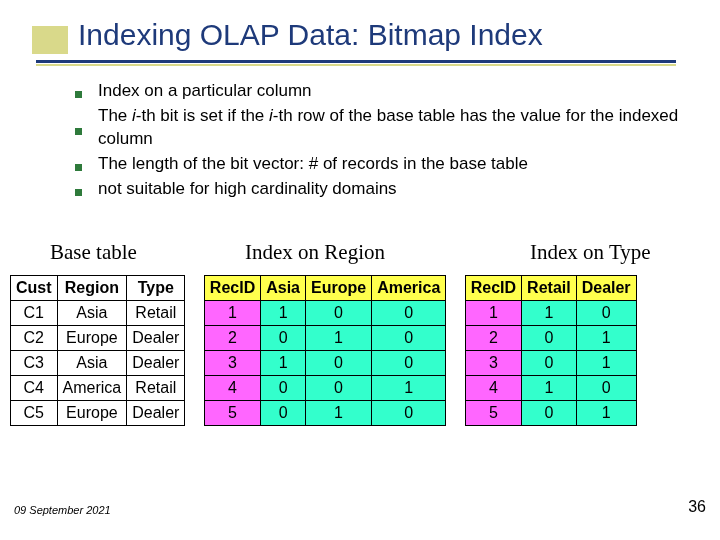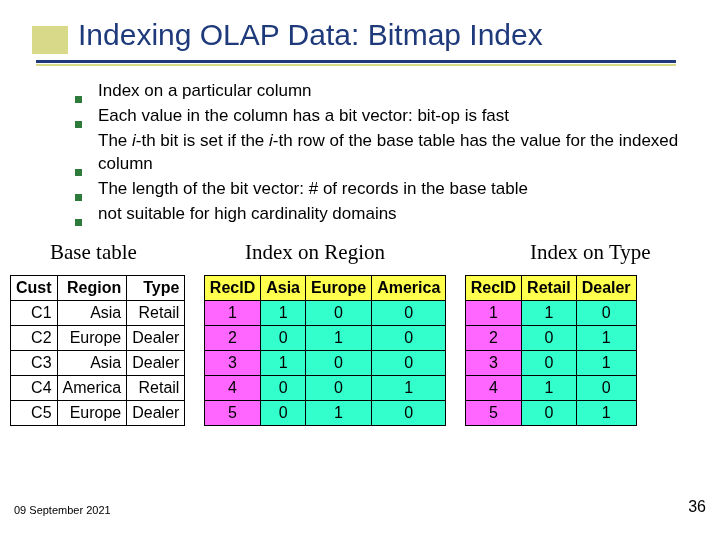--- a/index.html
+++ b/index.html
@@ -42,21 +42,21 @@
     position:absolute; top:4px; left:0;
     width:640px; height:2px; background:#d9d98a;
   }
   .bullets {
     position: absolute;
     top: 80px; left: 75px;
     right: 40px;
     font-size: 17px;
     line-height: 1.35;
   }
-  .bullets .row { display: flex; align-items: flex-end; margin-bottom: 2px; }
+  .bullets .row { display: flex; align-items: center; margin-bottom: 2px; }
   .bullets .sq {
     width: 7px; height: 7px;
     background: #2e7a3b;
     margin-top: 7px;
     margin-right: 16px;
     flex-shrink: 0;
   }
   .bullets .txt { flex: 1; }
   .bullets i { font-style: italic; }
 
@@ -78,21 +78,21 @@
   table {
     border-collapse: collapse;
     display: inline-table;
     vertical-align: top;
     font-family: Arial, sans-serif;
     font-size: 16px;
   }
   td, th {
     border: 1.5px solid #000;
     padding: 3px 5px;
-    text-align: right;
+    text-align: center;
     font-weight: normal;
   }
   th { font-weight: bold; }
 
   
   .base-tbl { margin-left: 0; }
   .base-tbl td, .base-tbl th { background: #fff; }
 
   
   .region-tbl { margin-left: 14px; }
@@ -106,20 +106,21 @@
   .type-tbl td, .type-tbl th { text-align: center; }
   .type-tbl th { background: #ffff4d; }
   .type-tbl td.recid { background: #ff66ff; }
   .type-tbl td.bit { background: #33ffcc; }
 
   .footer-date {
     position: absolute;
     bottom: 8px; left: 14px;
     font-size: 11px;
     font-family: Arial, sans-serif;
+    font-style: italic;
   }
   .footer-page {
     position: absolute;
     bottom: 8px; right: 14px;
     font-size: 16px;
     font-family: Arial, sans-serif;
   }
 </style>
 </head>
 <body>
@@ -127,24 +128,20 @@
 <div class="slide">
 
   <div class="accent-box"></div>
   <div class="title">Indexing OLAP Data: Bitmap Index</div>
   <div class="title-underline"></div>
 
   <div class="bullets">
     <div class="row">
       <div class="sq"></div>
       <div class="txt">Index on a particular column</div>
-    </div>
-    <div class="row">
-      <div class="sq"></div>
-      <div class="txt">Each value in the column has a bit vector: bit-op is fast</div>
     </div>
     <div class="row">
       <div class="sq"></div>
       <div class="txt">The <i>i</i>-th bit is set if the <i>i</i>-th row of the base table has the value for the indexed column</div>
     </div>
     <div class="row">
       <div class="sq"></div>
       <div class="txt">The length of the bit vector: # of records in the base table</div>
     </div>
     <div class="row">

